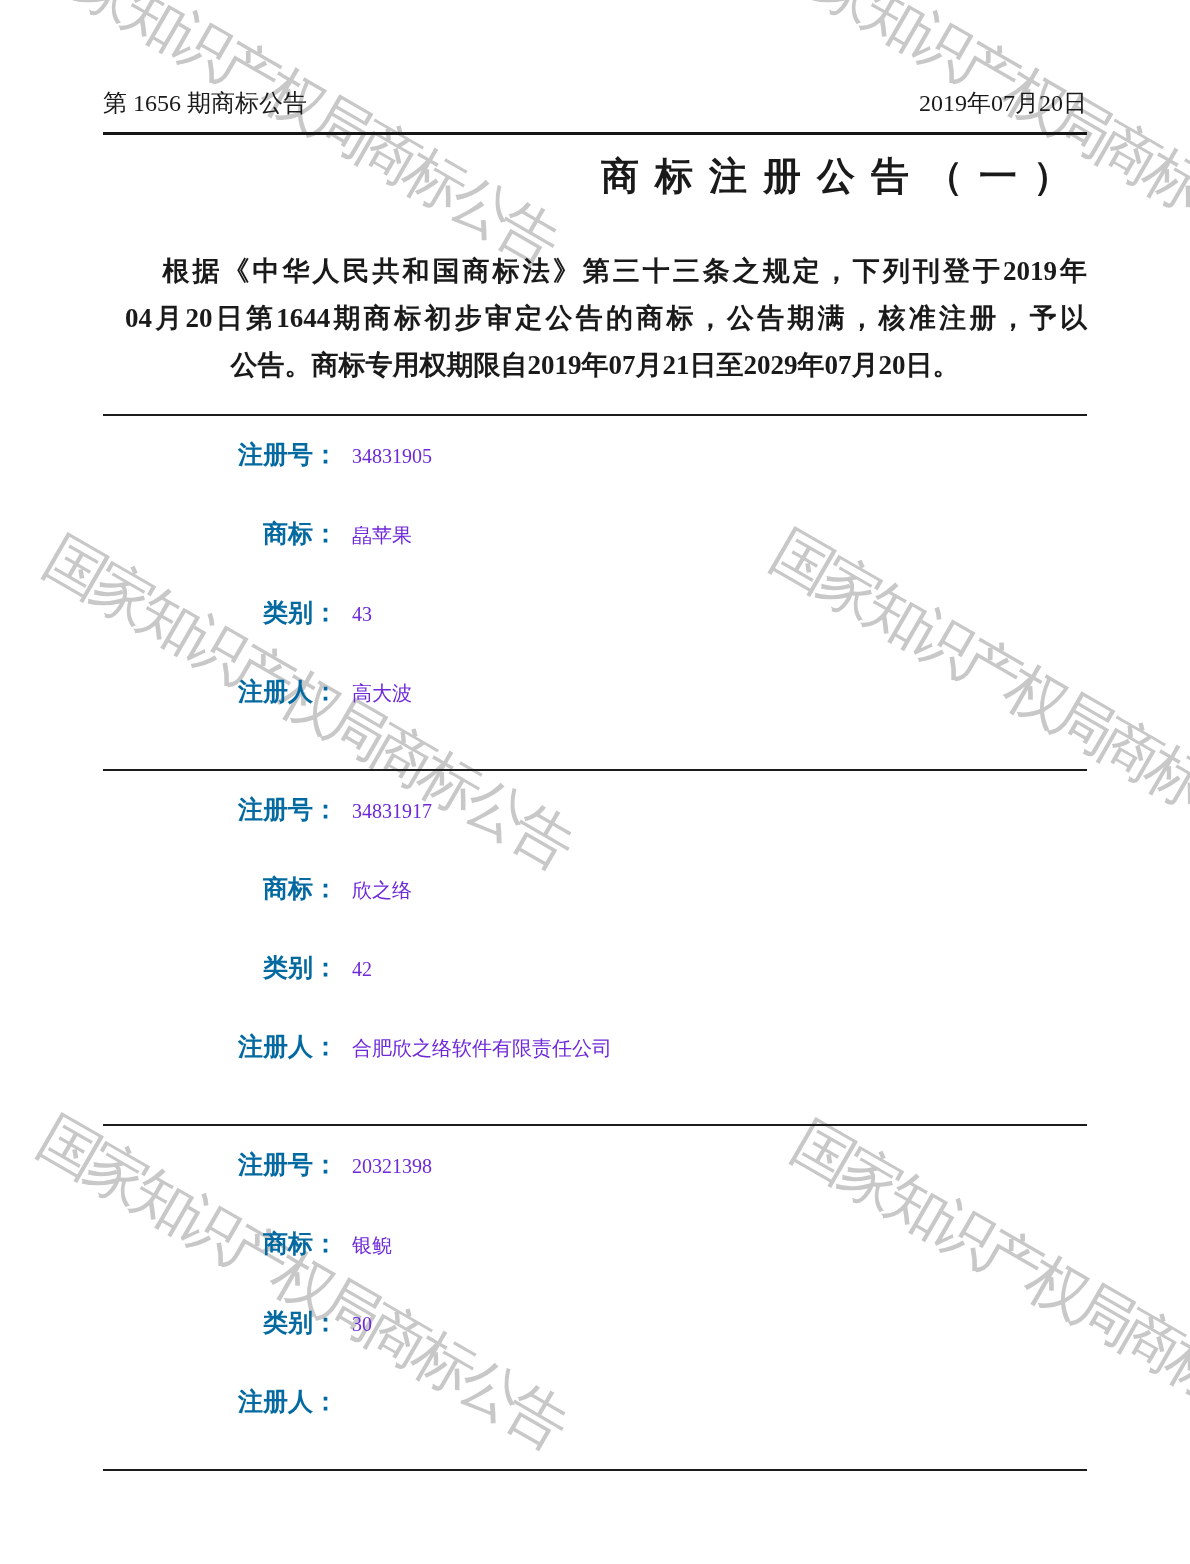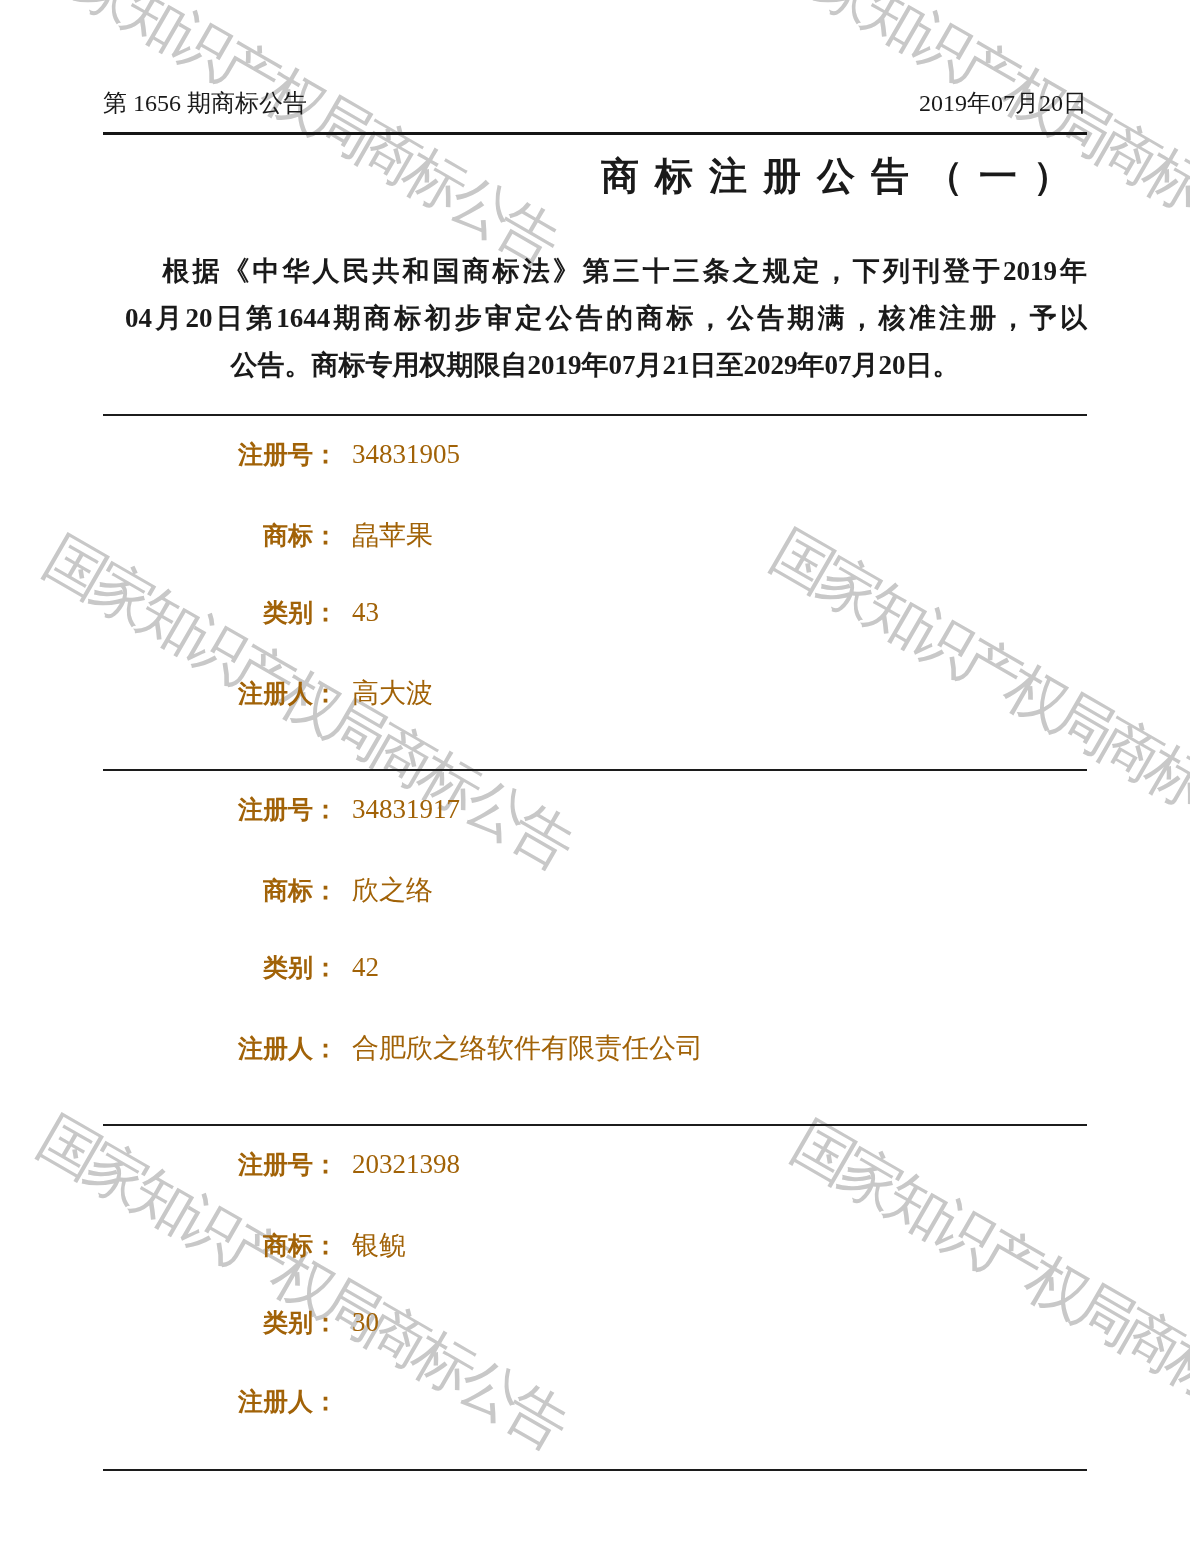--- a/index.html
+++ b/index.html
@@ -75,27 +75,27 @@
     align-items:baseline;
     height:30px;
     margin-bottom:49px;
   }
   .row:last-child{margin-bottom:0;margin-top:9px;}
   .label{
     width:235px;
     text-align:right;
     font-weight:700;
     font-size:25px;
-    color:#a16207;
+    color:#0369a1;
     flex:0 0 auto;
   }
   .value{
     padding-left:14px;
-    font-size:27px;
-    color:#a16207;
+    font-size:20px;
+    color:#6d28d9;
   }
 </style>
 </head>
 <body>
 
 <span class="wm" style="left:55px;top:-85px">国家知识产权局商标公告</span>
 <span class="wm" style="left:795px;top:-85px">国家知识产权局商标公告</span>
 <span class="wm" style="left:70px;top:518px">国家知识产权局商标公告</span>
 <span class="wm" style="left:797px;top:512px">国家知识产权局商标公告</span>
 <span class="wm" style="left:64px;top:1098px">国家知识产权局商标公告</span>

